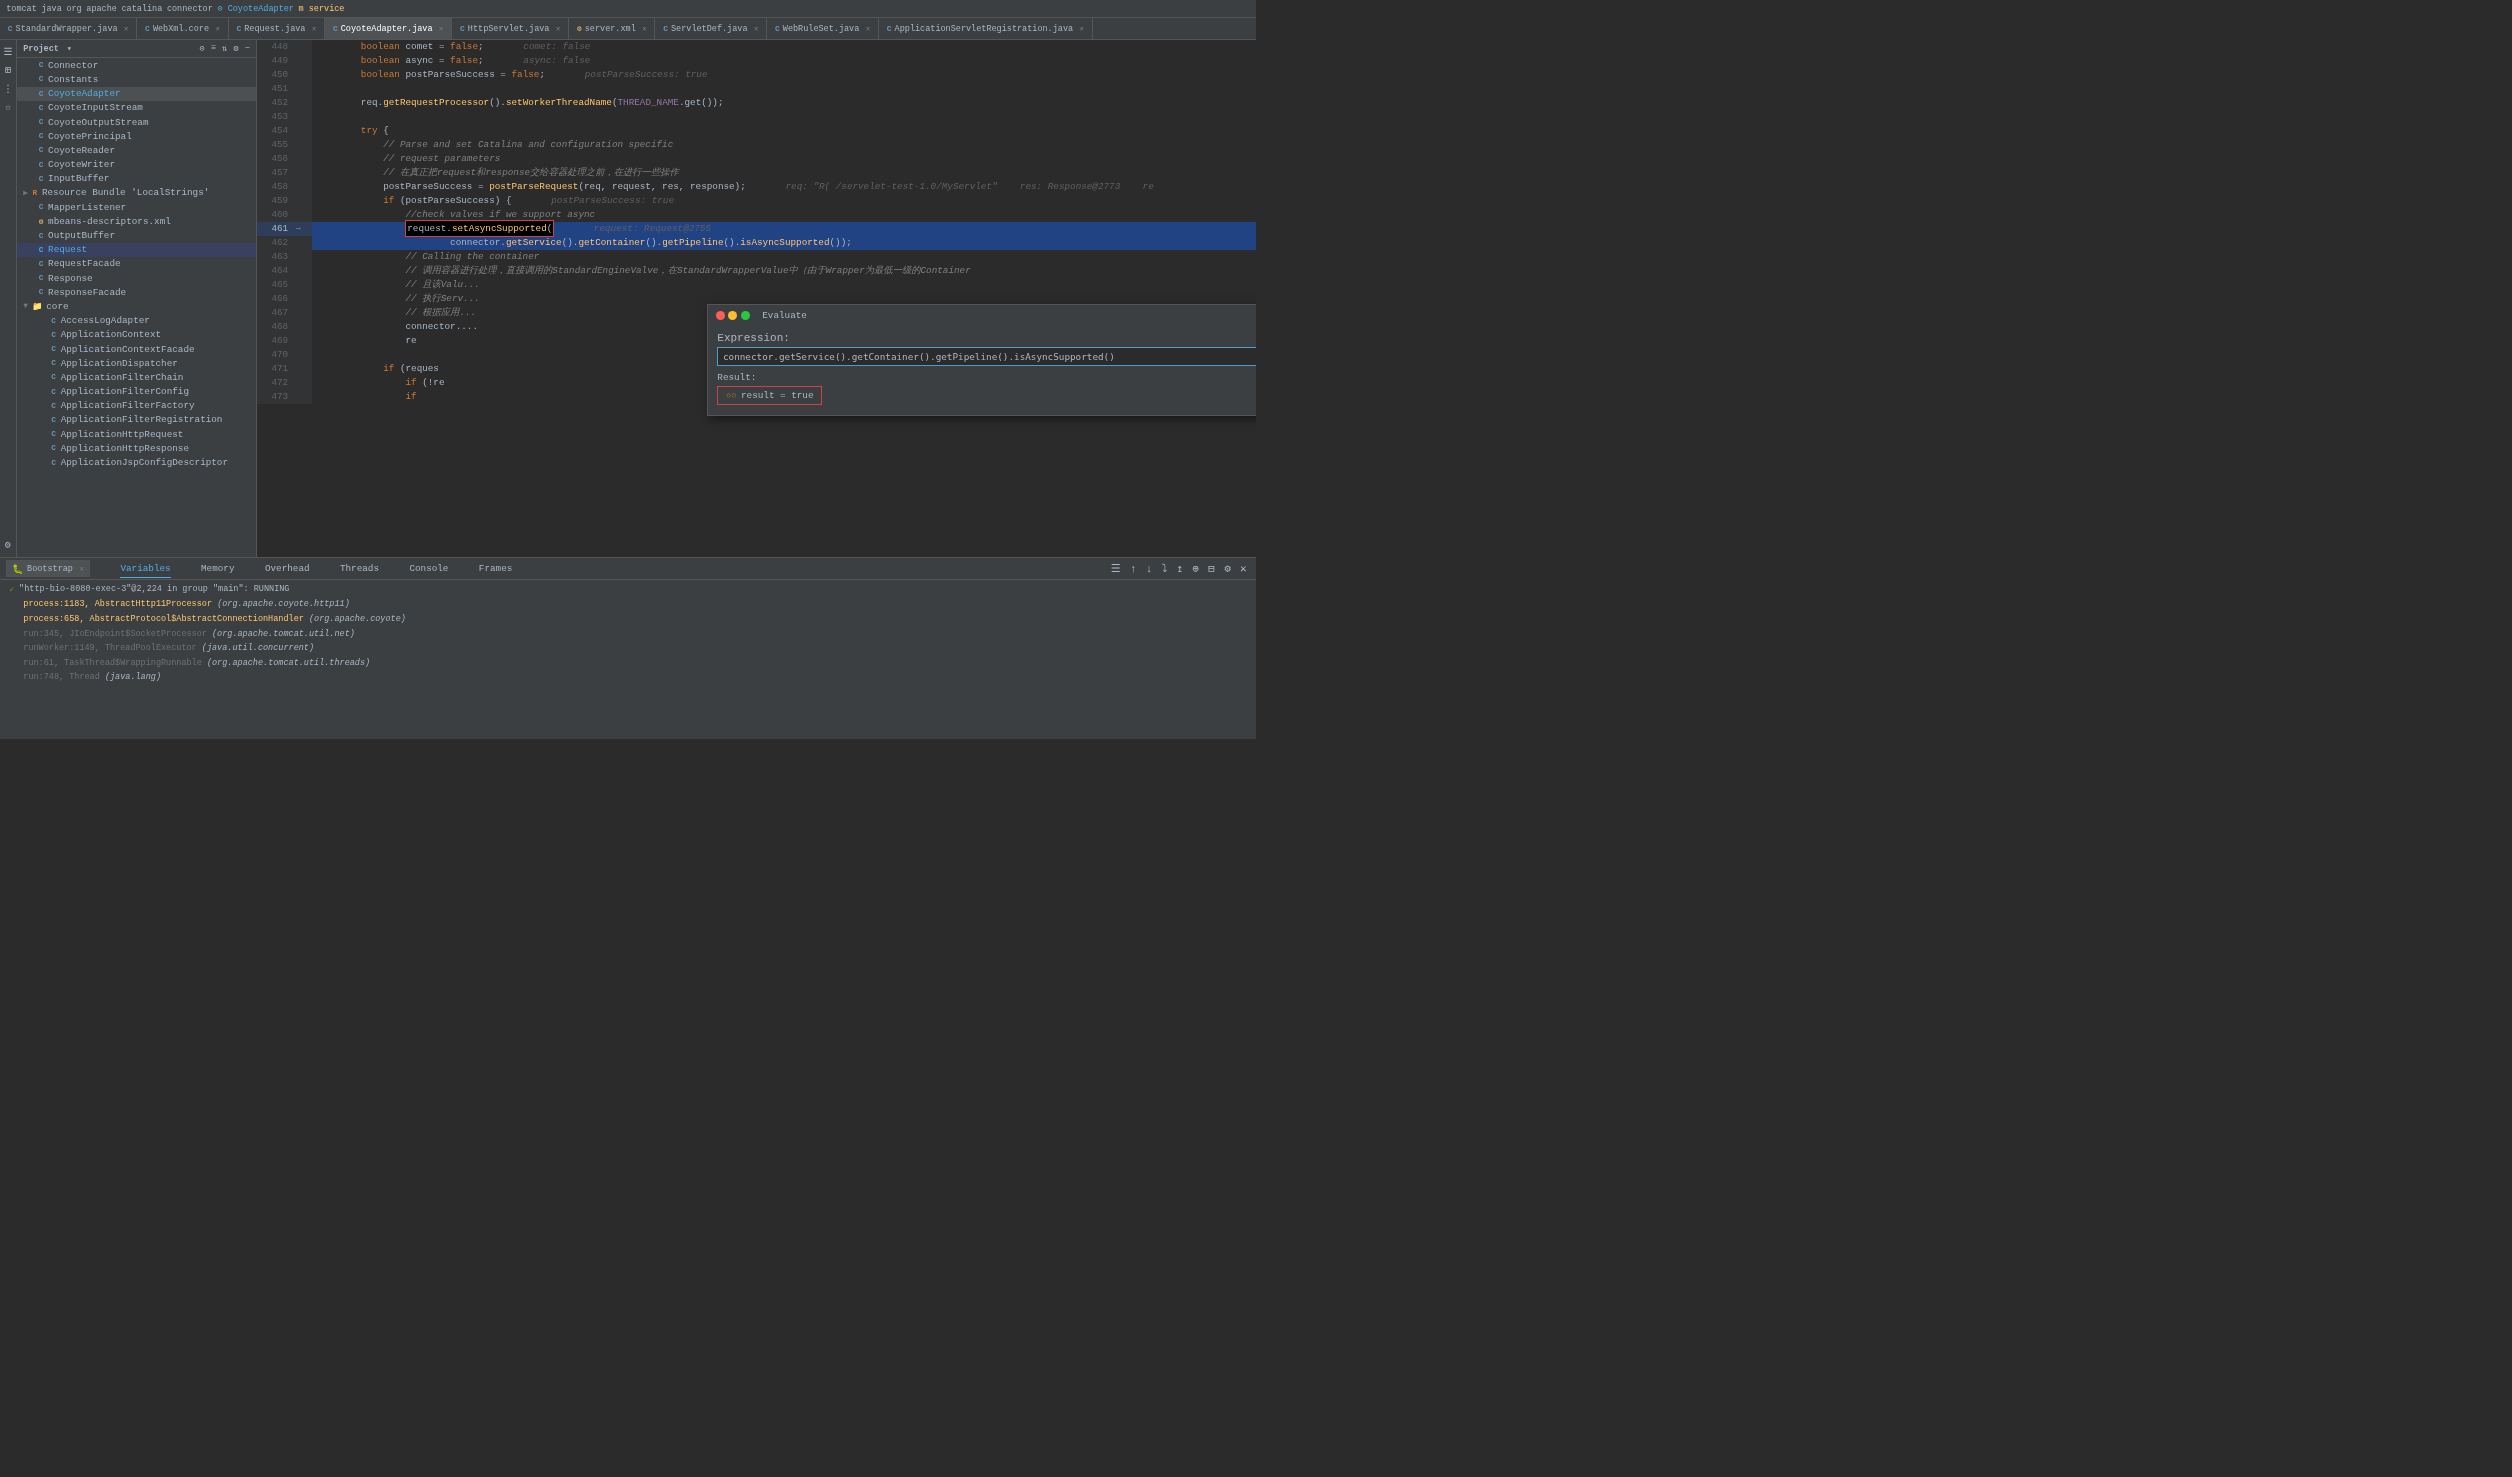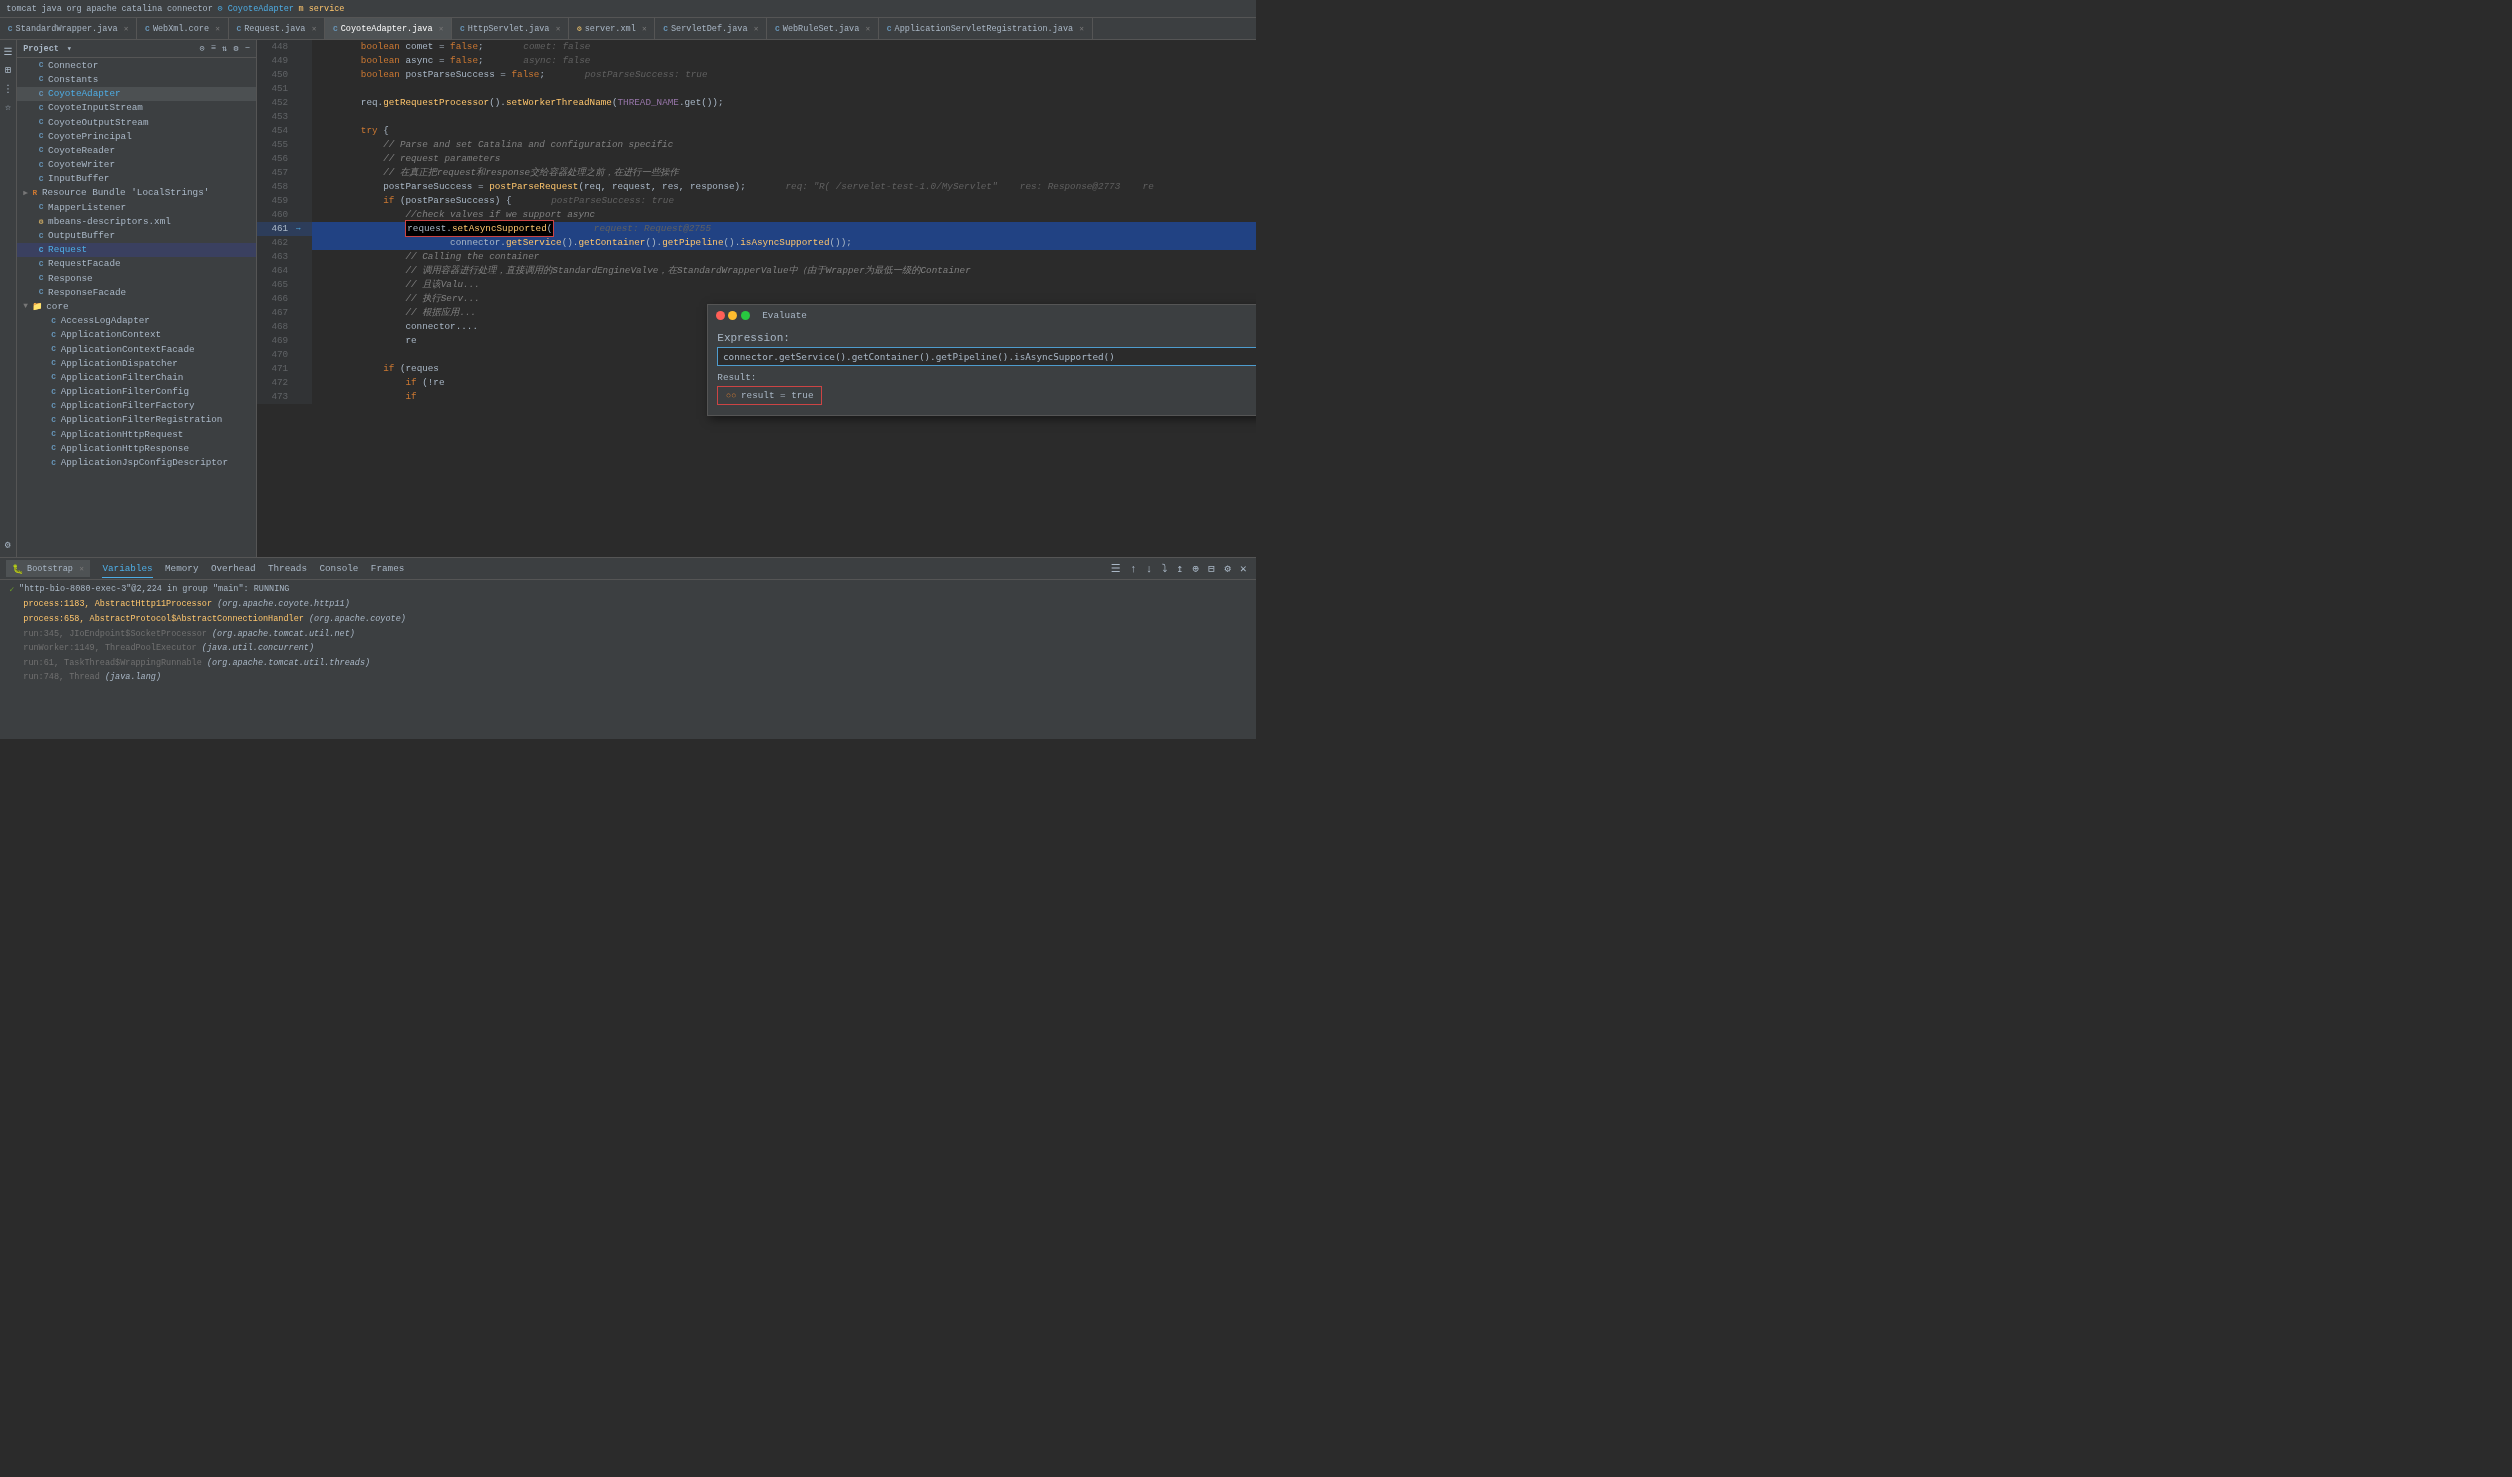--- a/index.html
+++ b/index.html
@@ -208,21 +208,21 @@
     .debug-tabs {
       display: flex;
       align-items: center;
       background: #3c3f41;
       border-bottom: 0.8px solid #555;
       height: 22px;
       padding: 0 6.2px;
       gap: 12.4px;
       font-size: 9.3px;
     }
-    .debug-tab { color: #a9b7c6; cursor: pointer; padding: 3.1px 0; }
+    .debug-tab { color: #a9b7c6; cursor: pointer; padding: 3.1px 0; margin-left: 18px; }
     .debug-tab.active { color: #4eade5; border-bottom: 1.6px solid #4eade5; }
     .debug-toolbar {
       display: flex;
       align-items: center;
       gap: 3.1px;
       margin-left: auto;
     }
     .debug-btn { color: #a9b7c6; cursor: pointer; font-size: 11px; padding: 1.6px 3.1px; }
     .debug-name-tag {
       display: flex;

